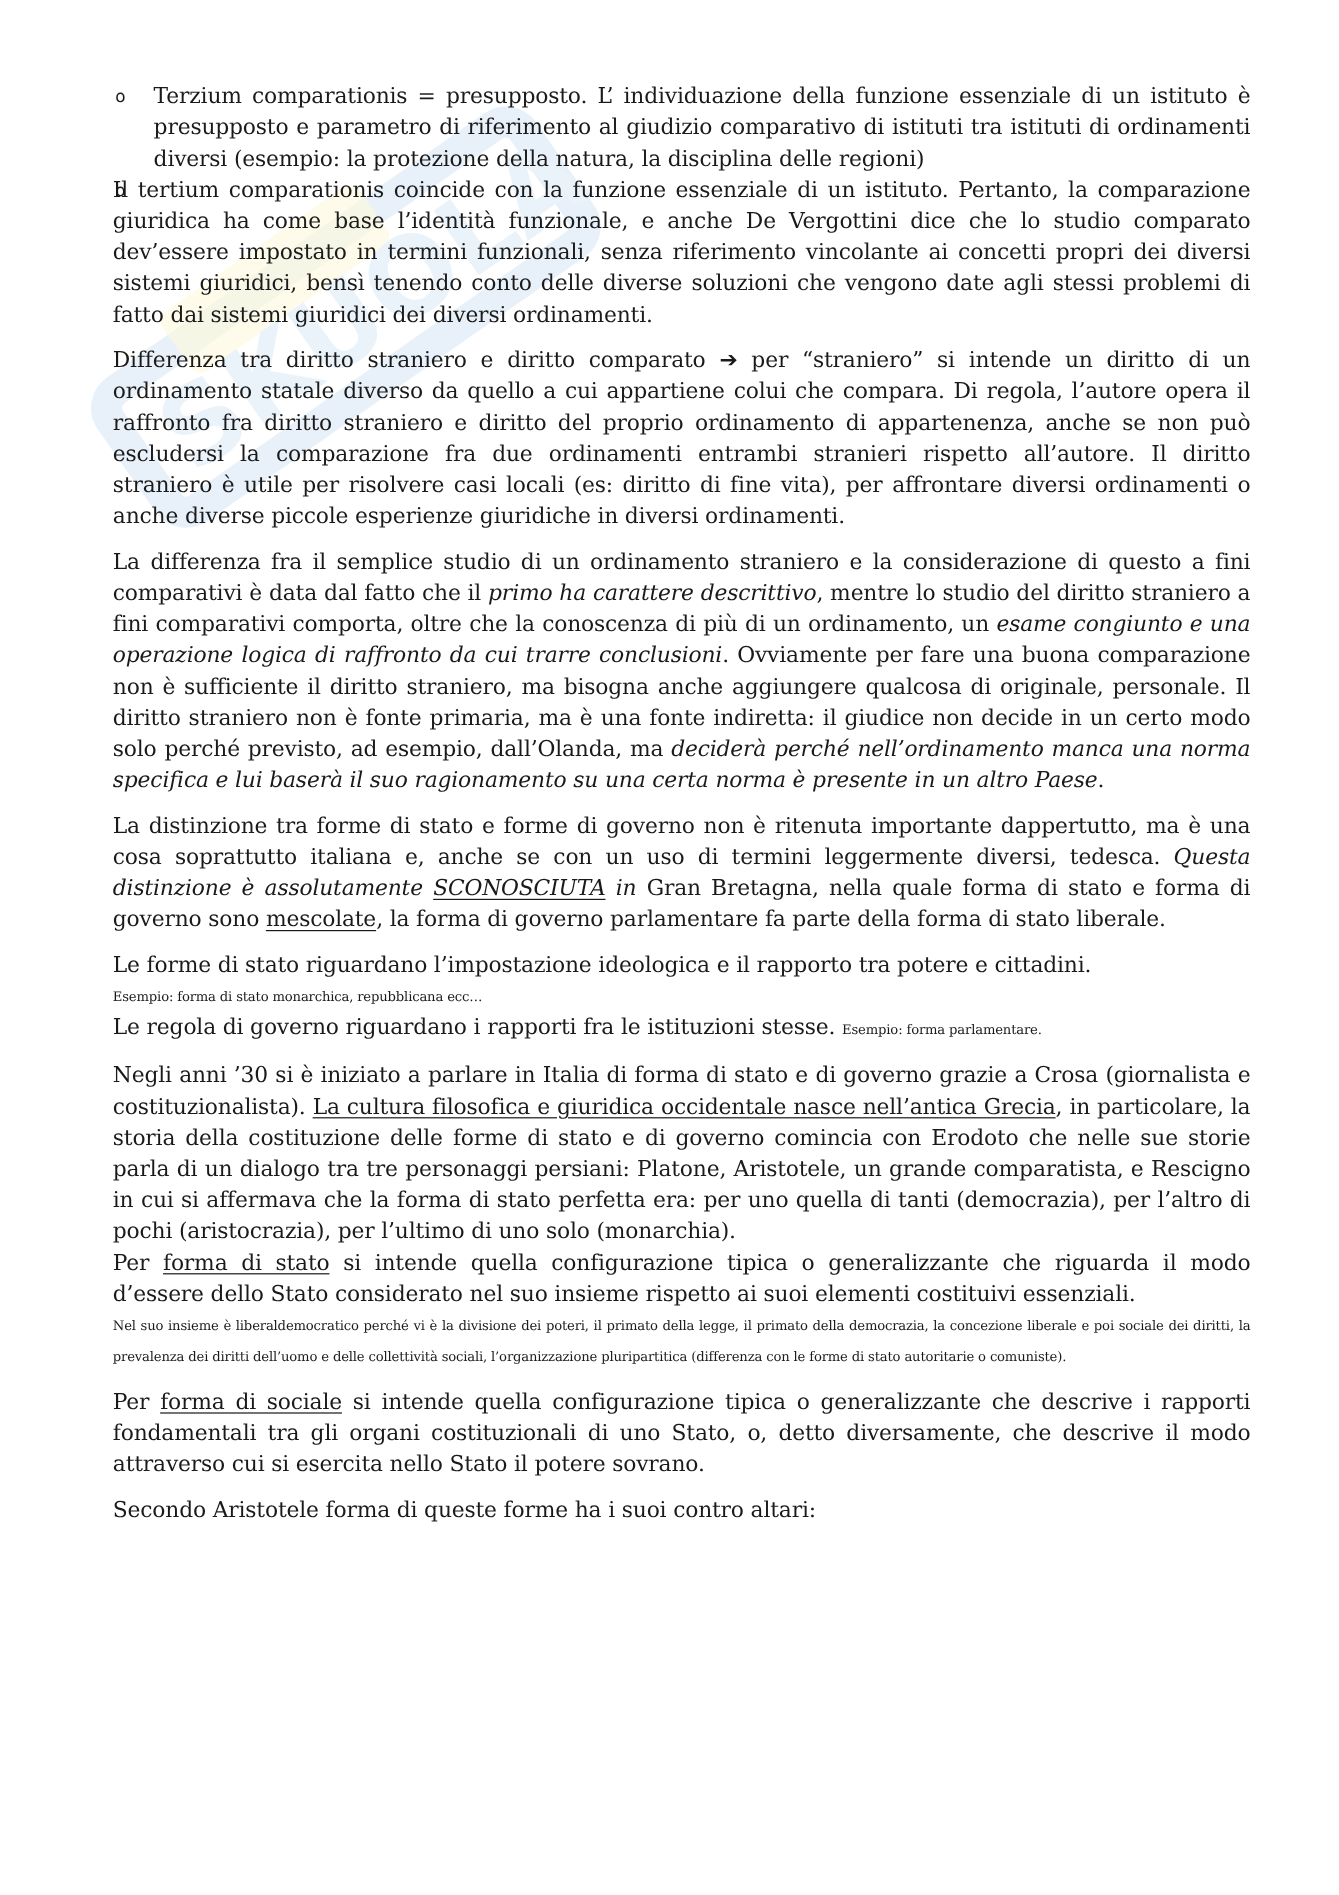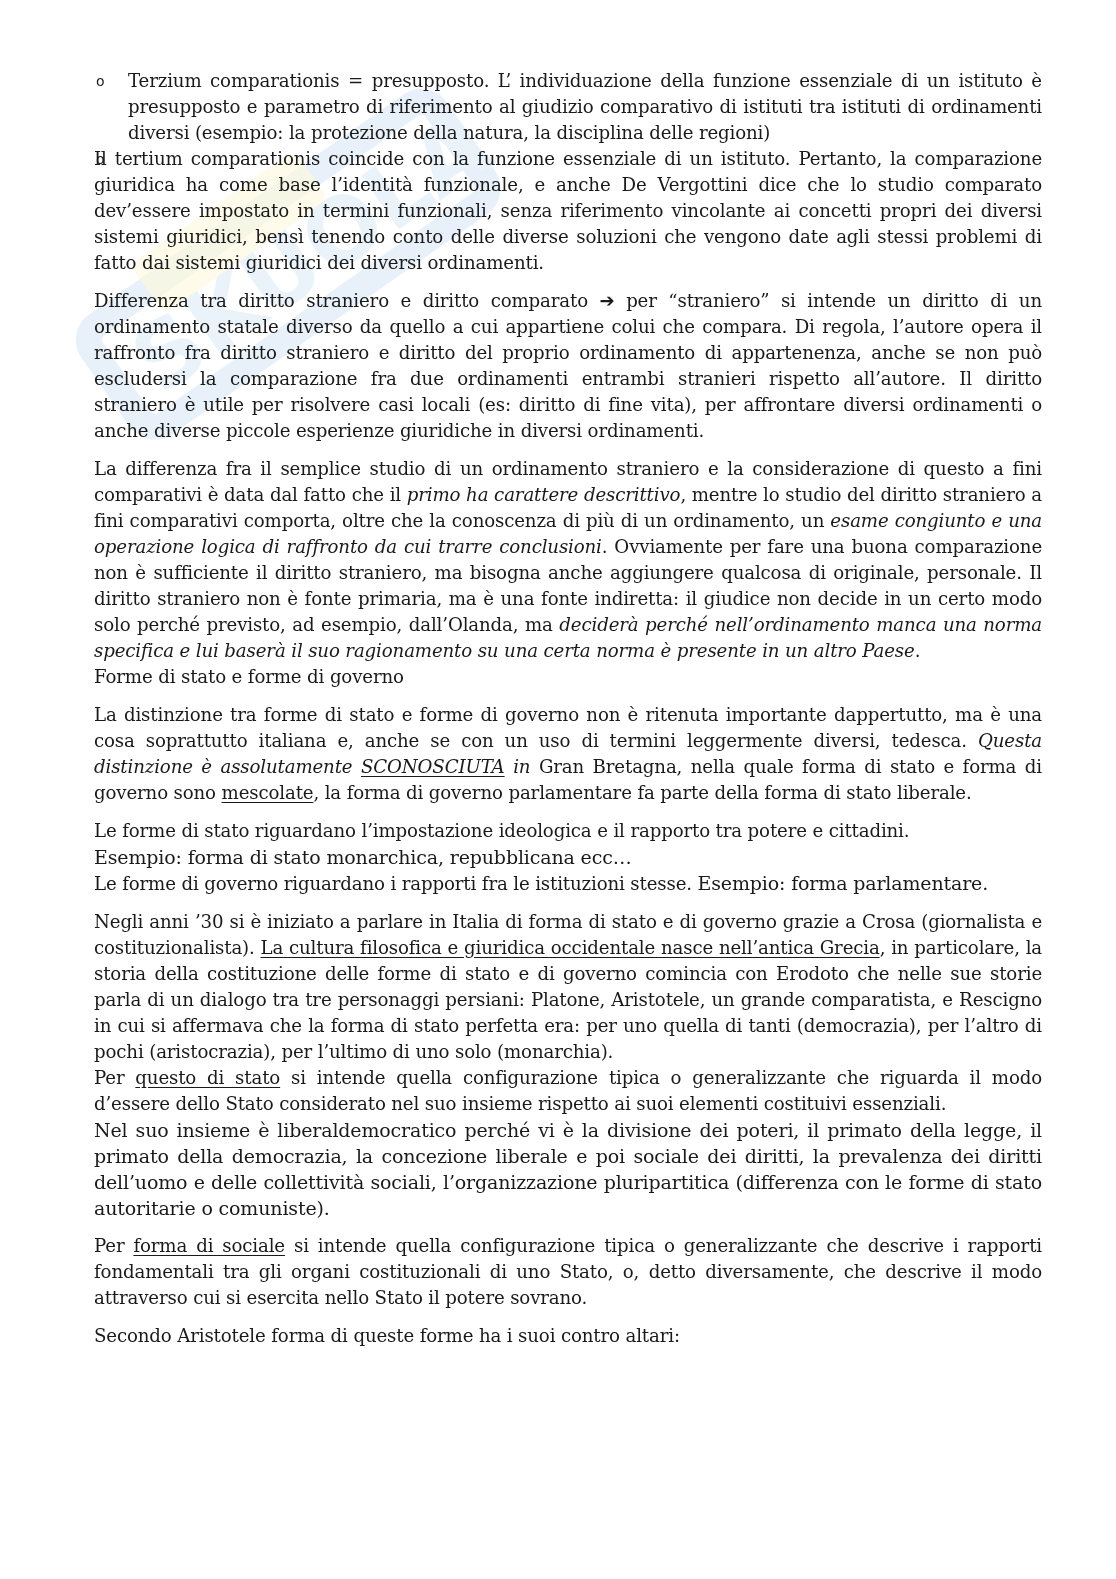--- a/index.html
+++ b/index.html
@@ -16,21 +16,21 @@
     position: absolute; left: 94px; top: 68px; width: 948px; z-index: 1;
     font-size: 18.2px; line-height: 26px; letter-spacing: -0.15px;
   }
   p { margin: 0; text-align: justify; }
   .gap { margin-top: 12px; }
   .gap-lg { margin-top: 30px; }
   ul.bullets { list-style: none; margin: 0; padding: 0; }
   ul.bullets li { position: relative; padding-left: 34px; text-align: justify; }
   ul.bullets li .bullet { position: absolute; left: 2px; top: 0; font-family: "DejaVu Sans", sans-serif; font-size: 14px; }
   .heading { font-size: 18.2px; margin: 0; }
-  .small { font-size: 19px; }
+  .small { font-size: 11px; }
   .u { text-decoration: underline; text-underline-offset: 3px; }
   .i { font-style: italic; }
   .arrow { font-family: "DejaVu Sans", sans-serif; font-weight: bold; }
 </style>
 </head>
 <body>
 
 <svg class="watermark" viewBox="0 0 520 420" xmlns="http://www.w3.org/2000/svg">
   <g transform="rotate(-35 260 210)">
     <rect x="60" y="150" width="420" height="120" rx="18" fill="none" stroke="#d6e7f5" stroke-width="26"></rect>
@@ -50,30 +50,29 @@
       <span class="bullet">o</span>
     </li>
   </ul>
 
   <p>Il tertium comparationis coincide con la funzione essenziale di un istituto. Pertanto, la comparazione giuridica ha come base l’identità funzionale, e anche De Vergottini dice che lo studio comparato dev’essere impostato in termini funzionali, senza riferimento vincolante ai concetti propri dei diversi sistemi giuridici, bensì tenendo conto delle diverse soluzioni che vengono date agli stessi problemi di fatto dai sistemi giuridici dei diversi ordinamenti.</p>
 
   <p class="gap"><span>Differenza tra diritto straniero e diritto comparato</span> <span class="arrow">➔</span> <span>per “straniero” si intende un diritto di un ordinamento statale diverso da quello a cui appartiene colui che compara. Di regola, l’autore opera il raffronto fra diritto straniero e diritto del proprio ordinamento di appartenenza, anche se non può escludersi la comparazione fra due ordinamenti entrambi stranieri rispetto all’autore. Il diritto straniero è utile per risolvere casi locali (es: diritto di fine vita), per affrontare diversi ordinamenti o anche diverse piccole esperienze giuridiche in diversi ordinamenti.</span></p>
 
   <p class="gap"><span>La differenza fra il semplice studio di un ordinamento straniero e la considerazione di questo a fini comparativi è data dal fatto che il </span><span class="i">primo ha carattere descrittivo</span><span>, mentre lo studio del diritto straniero a fini comparativi comporta, oltre che la conoscenza di più di un ordinamento, un </span><span class="i">esame congiunto e una operazione logica di raffronto da cui trarre conclusioni</span><span>. Ovviamente per fare una buona comparazione non è sufficiente il diritto straniero, ma bisogna anche aggiungere qualcosa di originale, personale. Il diritto straniero non è fonte primaria, ma è una fonte indiretta: il giudice non decide in un certo modo solo perché previsto, ad esempio, dall’Olanda, ma </span><span class="i">deciderà perché nell’ordinamento manca una norma specifica e lui baserà il suo ragionamento su una certa norma è presente in un altro Paese</span><span>.</span></p>
 
-  <p class="heading gap">Forme di stato e forme di governo</p>
 
   <p class="gap"><span>La distinzione tra forme di stato e forme di governo non è ritenuta importante dappertutto, ma è una cosa soprattutto italiana e, anche se con un uso di termini leggermente diversi, tedesca. </span><span class="i">Questa distinzione è assolutamente </span><span class="i u">SCONOSCIUTA</span><span class="i"> in</span><span> Gran Bretagna, nella quale forma di stato e forma di governo sono </span><span class="u">mescolate</span><span>, la forma di governo parlamentare fa parte della forma di stato liberale.</span></p>
 
   <p class="gap">Le forme di stato riguardano l’impostazione ideologica e il rapporto tra potere e cittadini.</p>
   <p class="small">Esempio: forma di stato monarchica, repubblicana ecc…</p>
-  <p><span>Le forme di governo riguardano i rapporti fra le istituzioni stesse. </span><span class="small">Esempio: forma parlamentare.</span></p>
+  <p><span>Le regola di governo riguardano i rapporti fra le istituzioni stesse. </span><span class="small">Esempio: forma parlamentare.</span></p>
 
   <p class="gap"><span>Negli anni ’30 si è iniziato a parlare in Italia di forma di stato e di governo grazie a Crosa (giornalista e costituzionalista). </span><span class="u">La cultura filosofica e giuridica occidentale nasce nell’antica Grecia</span><span>, in particolare, la storia della costituzione delle forme di stato e di governo comincia con Erodoto che nelle sue storie parla di un dialogo tra tre personaggi persiani: Platone, Aristotele, un grande comparatista, e Rescigno in cui si affermava che la forma di stato perfetta era: per uno quella di tanti (democrazia), per l’altro di pochi (aristocrazia), per l’ultimo di uno solo (monarchia).</span></p>
 
-  <p><span>Per </span><span class="u">questo di stato</span><span> si intende quella configurazione tipica o generalizzante che riguarda il modo d’essere dello Stato considerato nel suo insieme rispetto ai suoi elementi costituivi essenziali.</span></p>
+  <p><span>Per </span><span class="u">forma di stato</span><span> si intende quella configurazione tipica o generalizzante che riguarda il modo d’essere dello Stato considerato nel suo insieme rispetto ai suoi elementi costituivi essenziali.</span></p>
   <p class="small">Nel suo insieme è liberaldemocratico perché vi è la divisione dei poteri, il primato della legge, il primato della democrazia, la concezione liberale e poi sociale dei diritti, la prevalenza dei diritti dell’uomo e delle collettività sociali, l’organizzazione pluripartitica (differenza con le forme di stato autoritarie o comuniste).</p>
 
   <p class="gap"><span>Per </span><span class="u">forma di sociale</span><span> si intende quella configurazione tipica o generalizzante che descrive i rapporti fondamentali tra gli organi costituzionali di uno Stato, o, detto diversamente, che descrive il modo attraverso cui si esercita nello Stato il potere sovrano.</span></p>
 
   <p class="gap">Secondo Aristotele forma di queste forme ha i suoi contro altari:</p>
 
 </div>
 
 </body></html>

